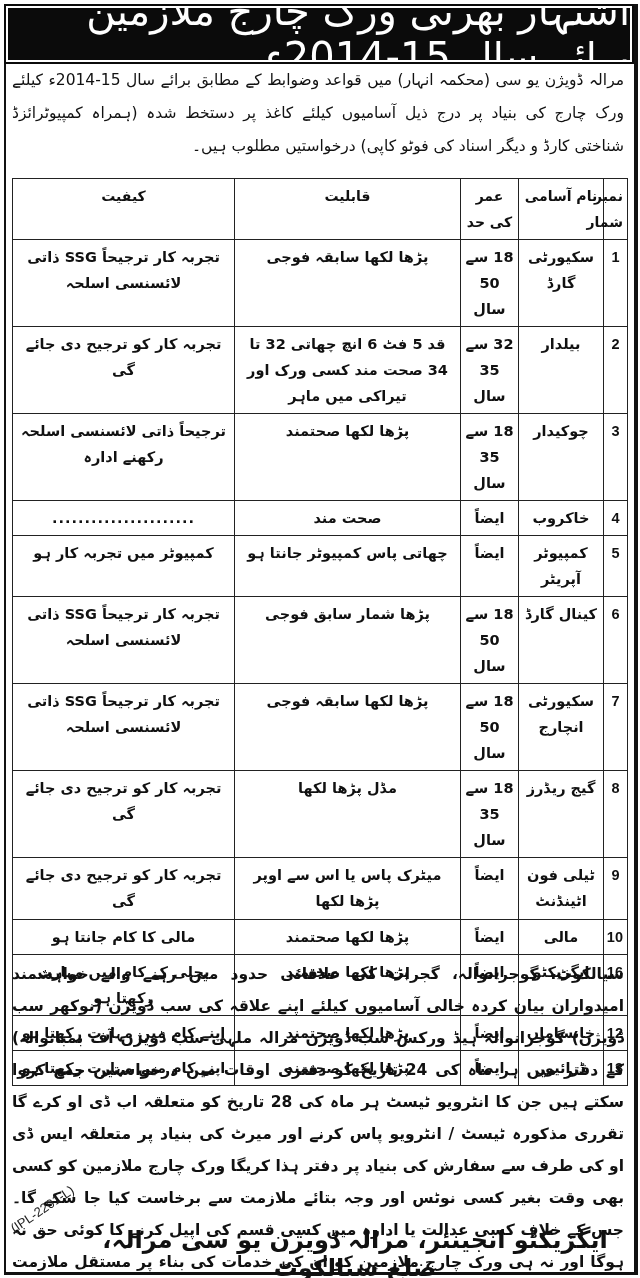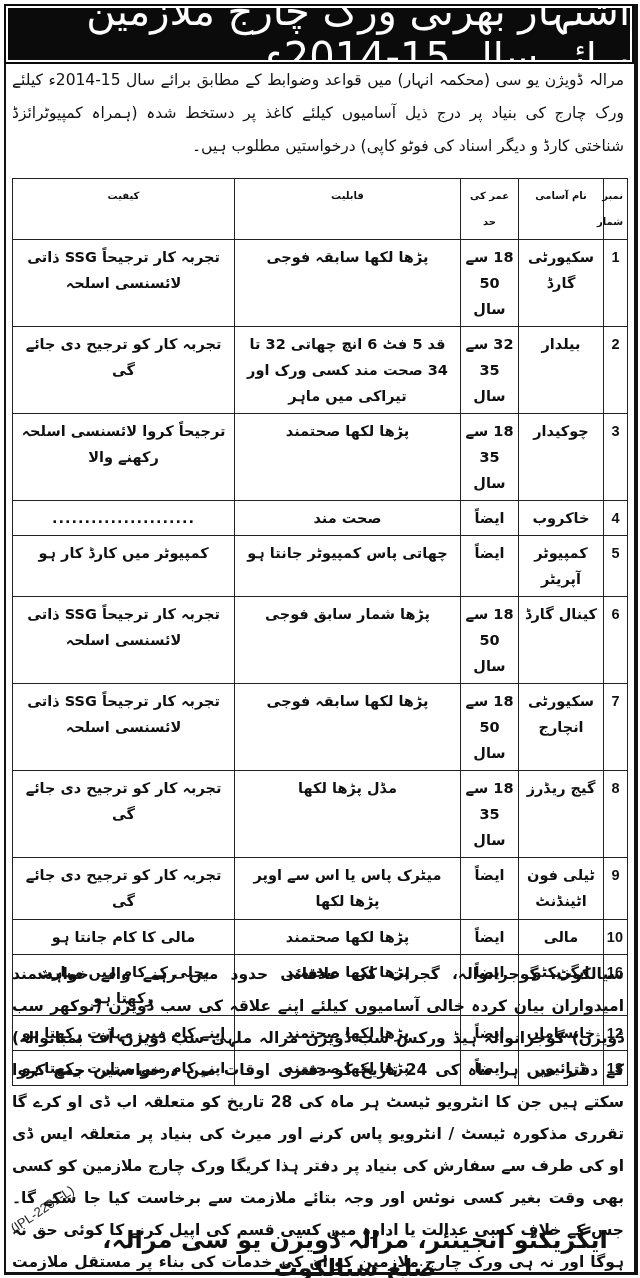--- a/index.html
+++ b/index.html
@@ -19,21 +19,21 @@
     direction: rtl; text-align: justify; font-size: 15.5px; line-height: 33px; font-weight: normal;
   }
   table.jobs {
     position: absolute; left: 12px; top: 178px; width: 616px;
     border-collapse: collapse; direction: rtl; table-layout: fixed;
   }
   table.jobs td, table.jobs th {
     border: 1.5px solid #222; font-size: 14.5px; font-weight: bold; vertical-align: top;
     padding: 4px 4px; text-align: center; line-height: 26px;
   }
-  table.jobs th { height: 48px; font-size: 10px; }
+  table.jobs th { height: 48px; font-size: 14px; }
   .c-no { width: 24px; }
   .c-name { width: 85px; }
   .c-age { width: 58px; }
   .c-qual { width: 226px; }
   .c-rem { width: auto; }
   .num { font-family: "Liberation Sans", sans-serif; font-size: 15px; }
   .footer {
     position: absolute; left: 12px; top: 958px; width: 612px;
     direction: rtl; text-align: justify; font-size: 15.5px; line-height: 32px; font-weight: bold;
   }
@@ -86,35 +86,35 @@
       <td>بیلدار</td>
       <td>32 سے 35 سال</td>
       <td>قد 5 فٹ 6 انچ چھاتی 32 تا 34 صحت مند کسی ورک اور تیراکی میں ماہر</td>
       <td>تجربہ کار کو ترجیح دی جائے گی</td>
     </tr>
     <tr style="height:64px">
       <td class="num">3</td>
       <td>چوکیدار</td>
       <td>18 سے 35 سال</td>
       <td>پڑھا لکھا صحتمند</td>
-      <td>ترجیحاً کروا لائسنسی اسلحہ رکھنے والا</td>
+      <td>ترجیحاً ذاتی لائسنسی اسلحہ رکھنے ادارہ</td>
     </tr>
     <tr style="height:34px">
       <td class="num">4</td>
       <td>خاکروب</td>
       <td>ایضاً</td>
       <td>صحت مند</td>
       <td class="dotted">......................</td>
     </tr>
     <tr style="height:30px">
       <td class="num">5</td>
       <td>کمپیوٹر آپریٹر</td>
       <td>ایضاً</td>
       <td>چھاتی پاس کمپیوٹر جانتا ہو</td>
-      <td>کمپیوٹر میں کارڈ کار ہو</td>
+      <td>کمپیوٹر میں تجربہ کار ہو</td>
     </tr>
     <tr style="height:62px">
       <td class="num">6</td>
       <td>کینال گارڈ</td>
       <td>18 سے 50 سال</td>
       <td>پڑھا شمار سابق فوجی</td>
       <td>تجربہ کار ترجیحاً SSG ذاتی لائسنسی اسلحہ</td>
     </tr>
     <tr style="height:62px">
       <td class="num">7</td>

